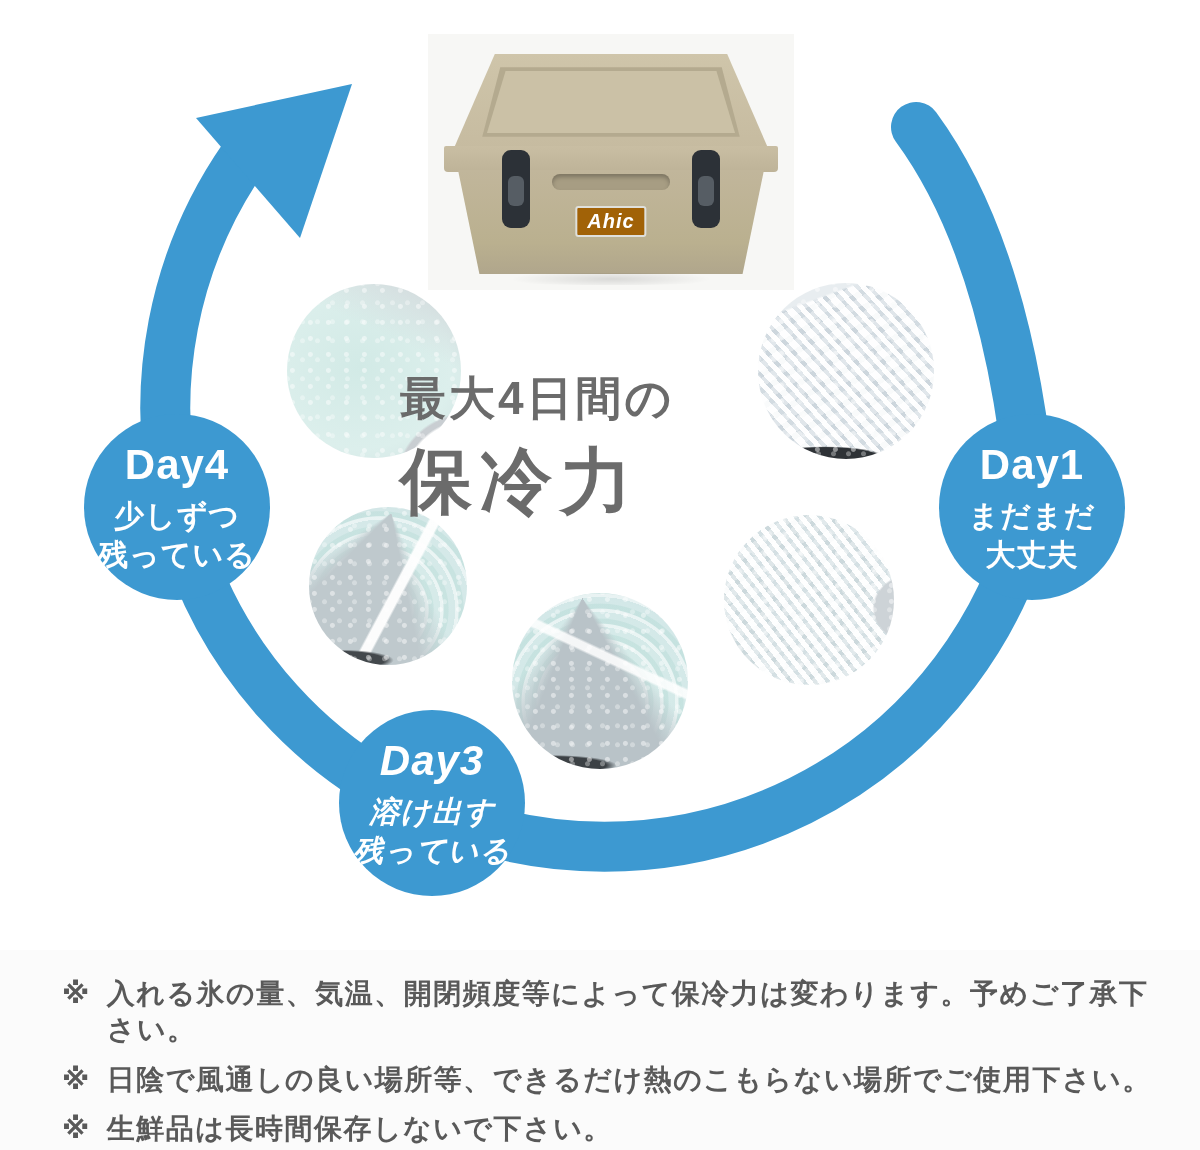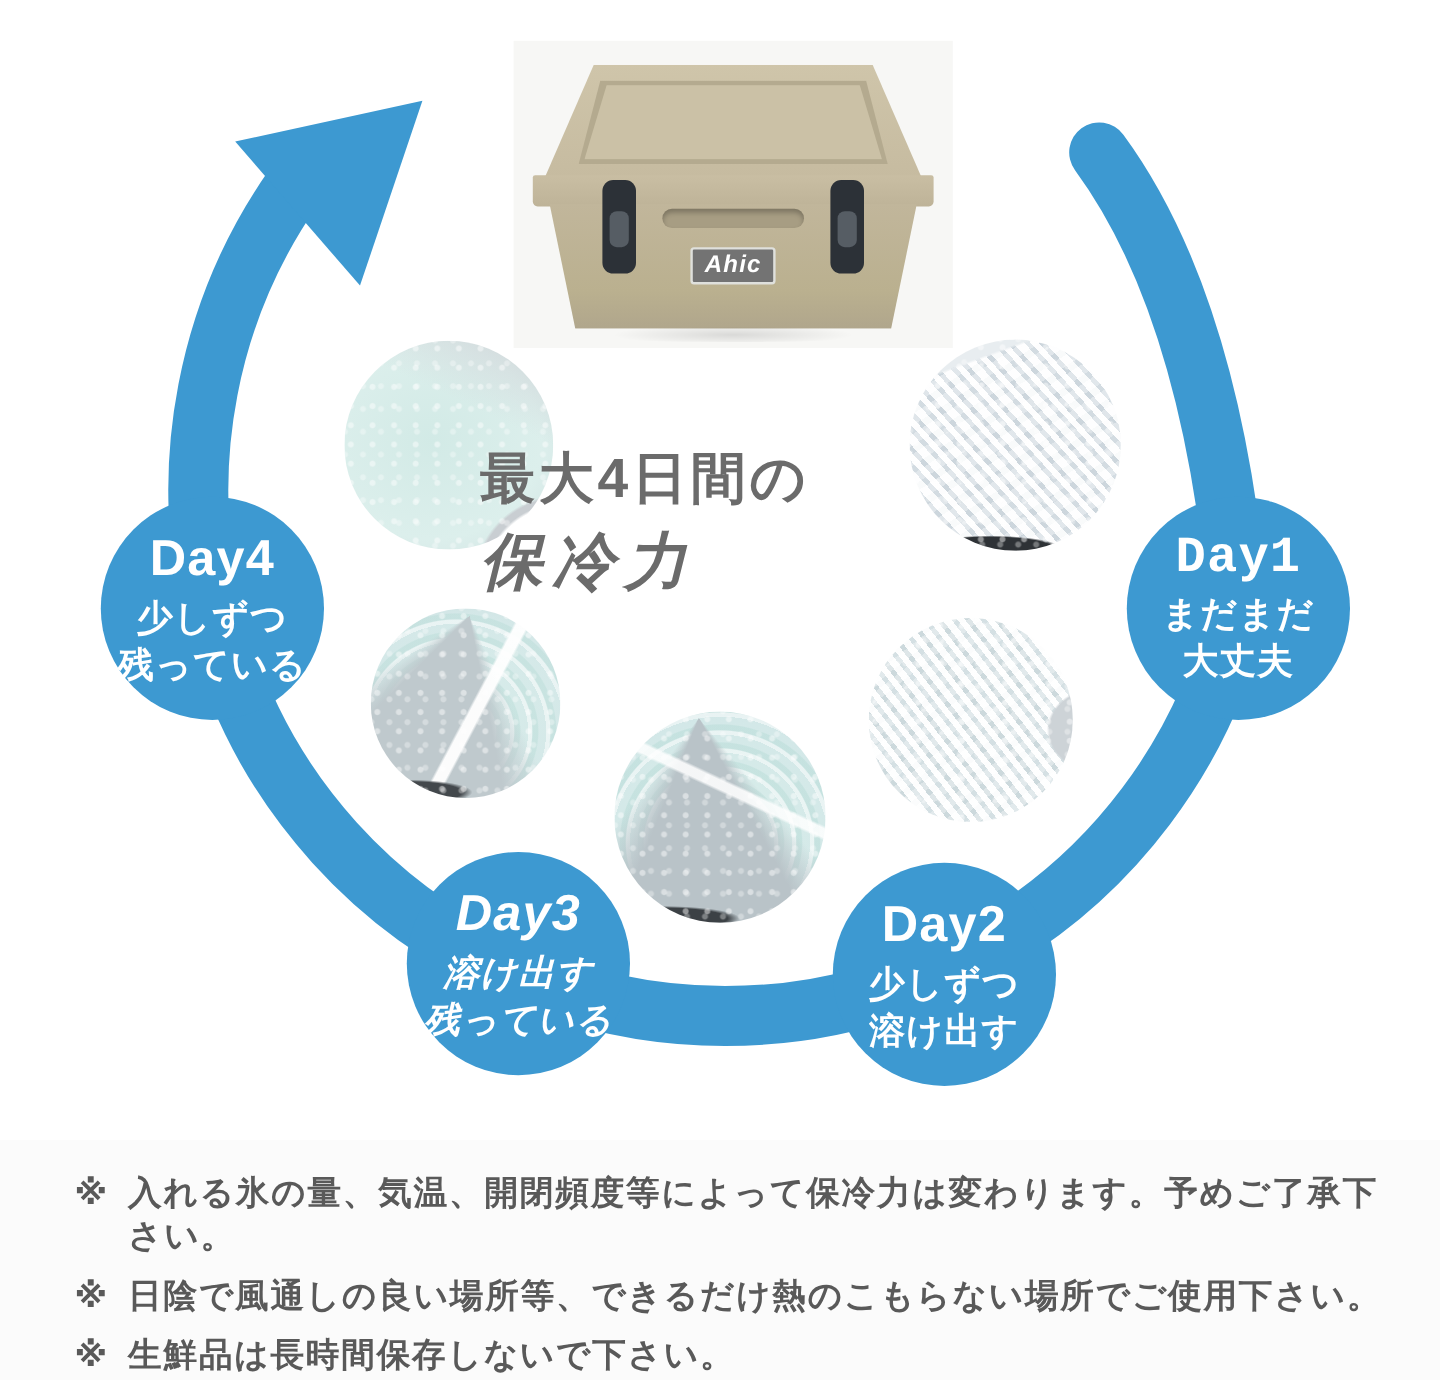--- a/index.html
+++ b/index.html
@@ -9,21 +9,21 @@
 
   
   .ring-svg { position:absolute; left:0; top:0; z-index:1; }
 
   
   .day { position:absolute; width:186px; height:186px; border-radius:50%;
          background:#3d99d1; color:#fff; display:flex; flex-direction:column;
          align-items:center; justify-content:center; text-align:center; z-index:3; }
   .day-label { font-size:42px; font-weight:700; letter-spacing:1px; margin-bottom:7px; }
   .day-line  { font-size:30px; font-weight:600; line-height:1.3; letter-spacing:1px; }
-  .day1 { left:939px; top:414px;font-family:Liberation Mono, monospace; }
+  .day1 { left:939px; top:414px; }
   .day2 { left:694px; top:719px; }
   .day3 { left:339px; top:710px;font-style:italic; }
   .day4 { left:84px;  top:414px; }
 
   
   .ice { position:absolute; border-radius:50%; overflow:hidden; z-index:2; }
   .ice::after { content:""; position:absolute; inset:0; opacity:.85; background:
       radial-gradient(circle at 30% 40%, rgba(255,255,255,.55) 0 2px, rgba(255,255,255,0) 3px) 0 0/18px 16px repeat,
       radial-gradient(circle at 70% 62%, rgba(255,255,255,.4) 0 2px, rgba(255,255,255,0) 3px) 5px 7px/15px 19px repeat; }
   .ice-tl { left:287px; top:284px; width:174px; height:174px; background:
@@ -48,21 +48,21 @@
   .ice-bc { left:512px; top:593px; width:176px; height:176px; background:
       radial-gradient(75% 12% at 22% 98%, #3c4145 0 42%, rgba(60,65,69,0) 50%),
       linear-gradient(25deg, rgba(255,255,255,0) 58%, rgba(255,255,255,.85) 59% 62%, rgba(255,255,255,0) 63%),
       conic-gradient(from 140deg at 40% 3%, rgba(0,0,0,0) 0deg, #b9c3c8 12deg 62deg, rgba(185,195,200,0) 78deg),
       repeating-radial-gradient(circle at 50% 62%, rgba(255,255,255,.5) 0 3px, rgba(172,214,208,.35) 4px 8px, rgba(255,255,255,0) 9px 15px),
       radial-gradient(95% 85% at 50% 55%, #d9eeea 0%, #d3e8e8 60%, #c7d7da 100%); }
 
   
   .center-title { position:absolute; left:400px; top:368px; width:420px; z-index:3; color:#6b6b6b; }
   .ct1 { font-size:46px; font-weight:700; letter-spacing:3px; }
-  .ct2 { font-size:52px; font-weight:700; letter-spacing:8px; margin-top:4px;font-style:italic; }
+  .ct2 { font-size:72px; font-weight:700; letter-spacing:8px; margin-top:4px; }
 
   
   .cooler { position:absolute; left:428px; top:34px; width:366px; height:256px; background:#f7f7f5; z-index:4; }
   .lid-top { position:absolute; left:26px; right:26px; top:20px; height:94px;
              background:linear-gradient(180deg,#cfc5aa,#c6bba0);
              clip-path:polygon(13% 0,87% 0,100% 100%,0 100%); }
   .lid-groove { position:absolute; left:9%; right:9%; top:14%; bottom:12%;
              background:#b4aa8f; clip-path:polygon(7% 0,93% 0,100% 100%,0 100%); }
   .lid-panel { position:absolute; left:10.5%; right:10.5%; top:18%; bottom:16%;
              background:#cbc1a6; clip-path:polygon(7.5% 0,92.5% 0,100% 100%,0 100%); }
@@ -70,21 +70,21 @@
              background:linear-gradient(#c9bea3,#beb398); border-radius:2px 2px 4px 4px; }
   .cooler-body { position:absolute; left:30px; right:30px; top:136px; bottom:16px;
              background:linear-gradient(180deg,#c1b69b 0%,#bab08f 70%,#b0a68c 100%);
              clip-path:polygon(0 0,100% 0,93% 100%,7% 100%); }
   .handle { position:absolute; left:50%; top:140px; width:118px; height:16px; margin-left:-59px;
              background:#a79d83; border-radius:8px; box-shadow:inset 0 3px 4px rgba(0,0,0,.25); }
   .latch { position:absolute; top:116px; width:28px; height:78px; background:#2c3137; border-radius:9px; }
   .latch-left { left:74px; } .latch-right { right:74px; }
   .latch-hole { position:absolute; left:6px; right:6px; top:26px; height:30px; background:#565d64; border-radius:6px; }
   .badge { position:absolute; left:50%; top:172px; transform:translateX(-50%);
-             background:#737373; border:2px solid #dfe0dc; border-radius:3px; color:#ffffff;
+             background:#a16207; border:2px solid #dfe0dc; border-radius:3px; color:#ffffff;
              font-style:italic; font-weight:700; font-size:20px; padding:2px 10px; letter-spacing:1px; }
   .cooler-shadow { position:absolute; left:40px; right:40px; bottom:5px; height:12px; border-radius:50%;
              background:radial-gradient(50% 100% at 50% 50%, rgba(0,0,0,.12), rgba(0,0,0,0) 70%); }
 
   
   .notes { position:absolute; left:0; right:0; top:950px; height:200px; background:#fbfbfb;
            padding:26px 40px 0 62px; z-index:2; }
   .note-row { display:flex; align-items:flex-start; color:#595959; font-size:28px; font-weight:600;
            letter-spacing:1.5px; line-height:1.3; margin-bottom:13px; }
   .note-marker { margin-right:16px; flex:0 0 auto; }
@@ -103,25 +103,20 @@
   <div class="ice ice-tl"></div>
   <div class="ice ice-tr"></div>
   <div class="ice ice-ml"></div>
   <div class="ice ice-mr"></div>
   <div class="ice ice-bc"></div>
 
   <div class="day day1">
     <div class="day-label">Day1</div>
     <div class="day-line">まだまだ</div>
     <div class="day-line">大丈夫</div>
-  </div>
-  <div class="day day2">
-    <div class="day-label">Day2</div>
-    <div class="day-line">少しずつ</div>
-    <div class="day-line">溶け出す</div>
   </div>
   <div class="day day3">
     <div class="day-label">Day3</div>
     <div class="day-line">溶け出す</div>
     <div class="day-line">残っている</div>
   </div>
   <div class="day day4">
     <div class="day-label">Day4</div>
     <div class="day-line">少しずつ</div>
     <div class="day-line">残っている</div>

